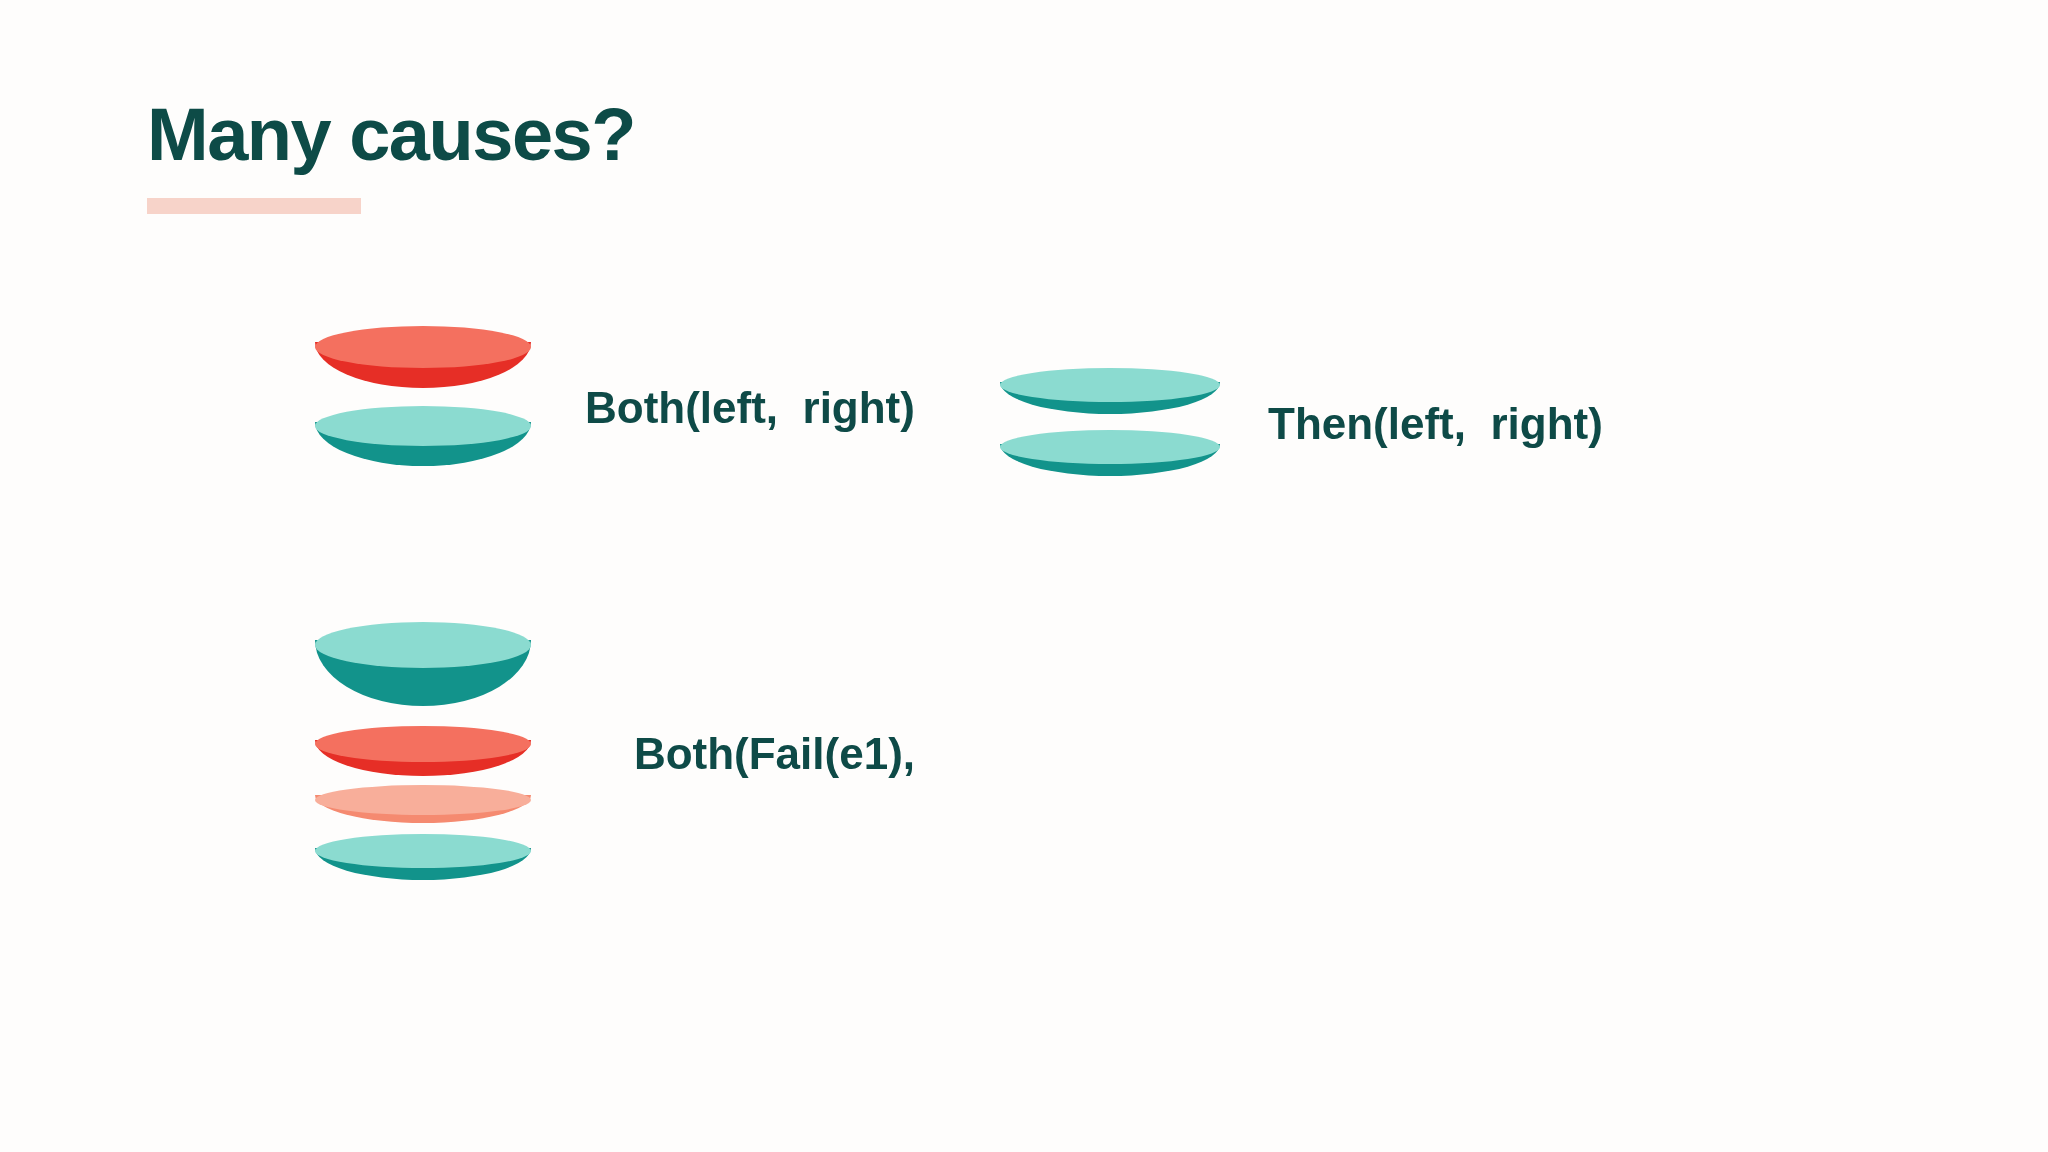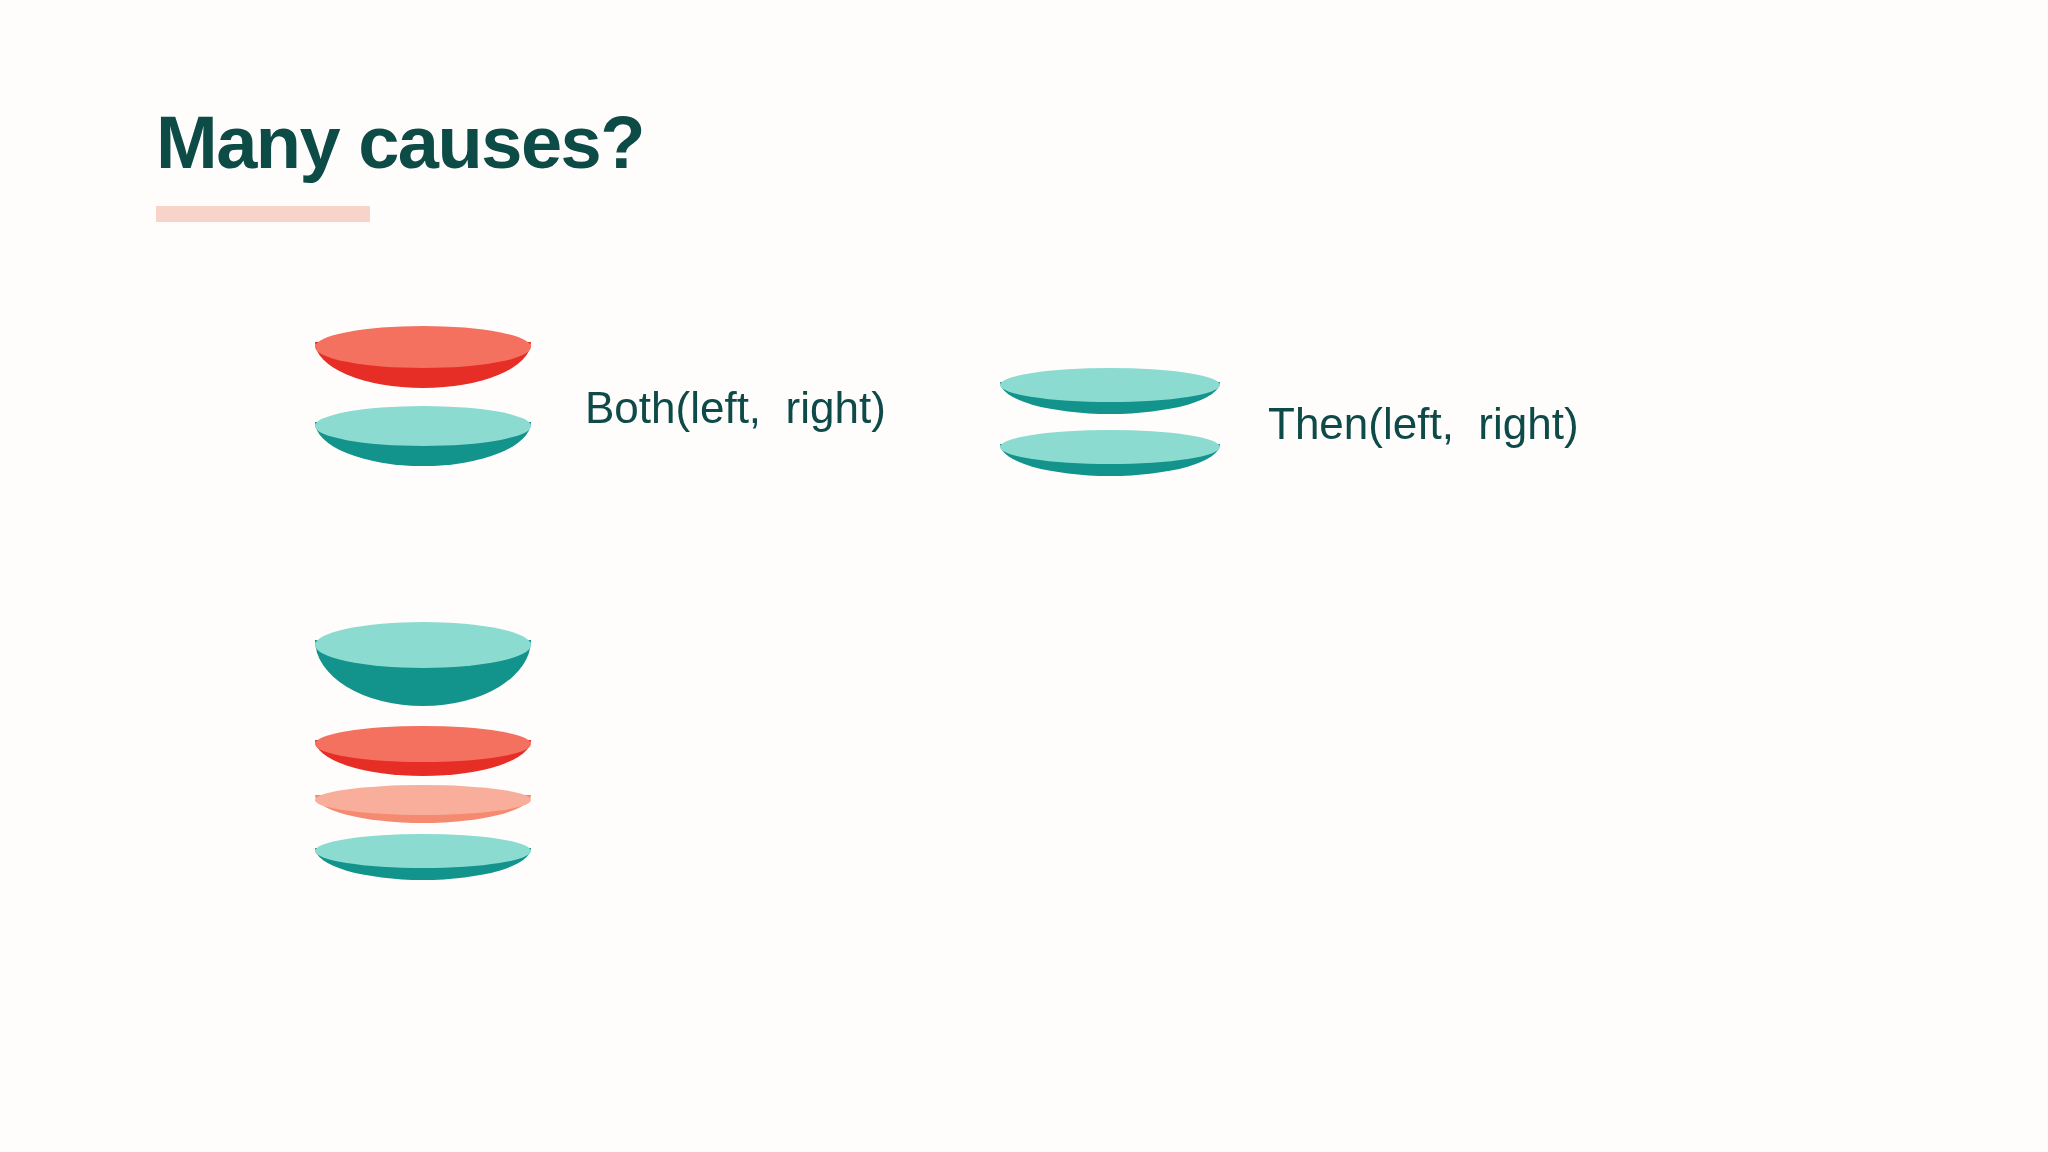--- a/index.html
+++ b/index.html
@@ -17,23 +17,22 @@
 
   .slide {
     position: absolute;
     inset: 0;
     background: #FEFDFC;
   }
 
   
   .title-block {
     position: absolute;
-    left: 156px;
+    left: 147px;
     top: 98px;
-    margin-top: 8px;
   }
   .slide-title {
     font-size: 74px;
     font-weight: bold;
     letter-spacing: -1.5px;
     color: #0D4B47;
     line-height: 1;
     white-space: nowrap;
     margin: 0;
   }
@@ -70,21 +69,21 @@
     width: 100%;
     border-radius: 50%;
   }
 
   .group-label {
     position: absolute;
     color: #0E4A47;
     font-size: 44px;
     line-height: 1.28;
     white-space: pre;
-    font-weight: normal;
+    font-weight: bold;
   }
   .group-label .indent-line {
     display: block;
     padding-left: 74px;
   }
 
   
   #group-both        { left: 315px; top: 326px; width: 216px; height: 130px; }
   #group-then        { left: 1000px; top: 368px; width: 220px; height: 110px; }
   #group-nested      { left: 315px; top: 622px; width: 216px; height: 252px; }
@@ -159,15 +158,16 @@
 
       <div class="disc" style="top:212px; width:216px; height:46px;">
         <div class="side" style="top:14px; height:32px; background:#12938B;"></div>
         <div class="top" style="height:34px; background:#8BDBD0;"></div>
       </div>
 
     </div>
   </div>
 
   <div class="group-label" id="label-nested">
+    <span class="line-1">Both(Fail(e1),</span>
   </div>
 
 </div>
 
 </body></html>

